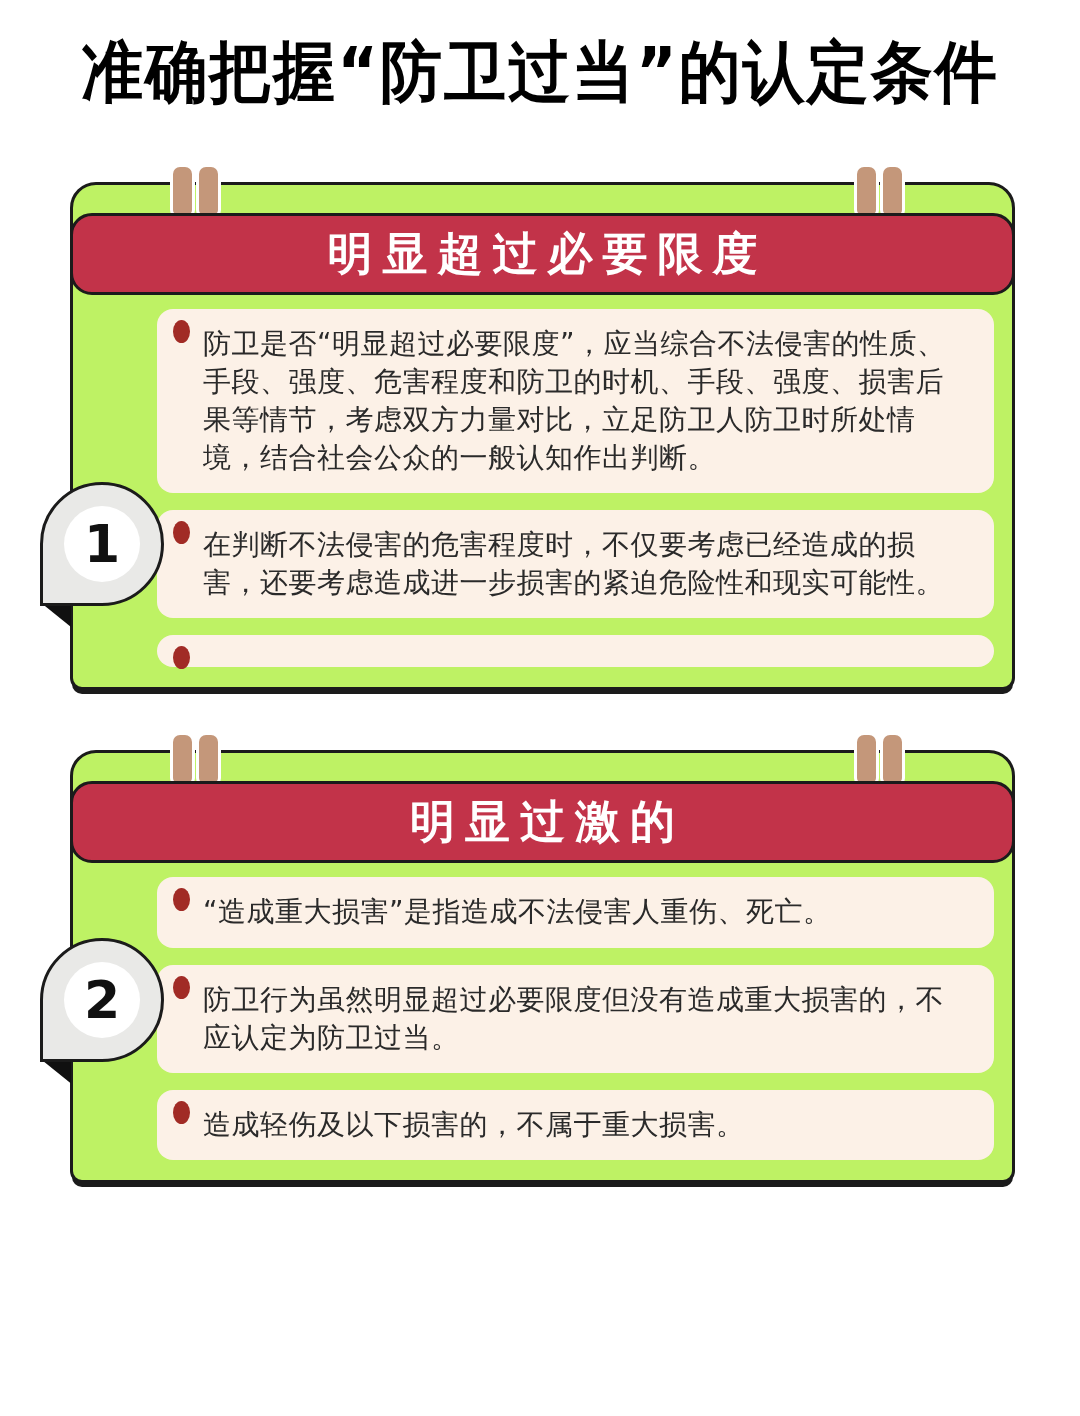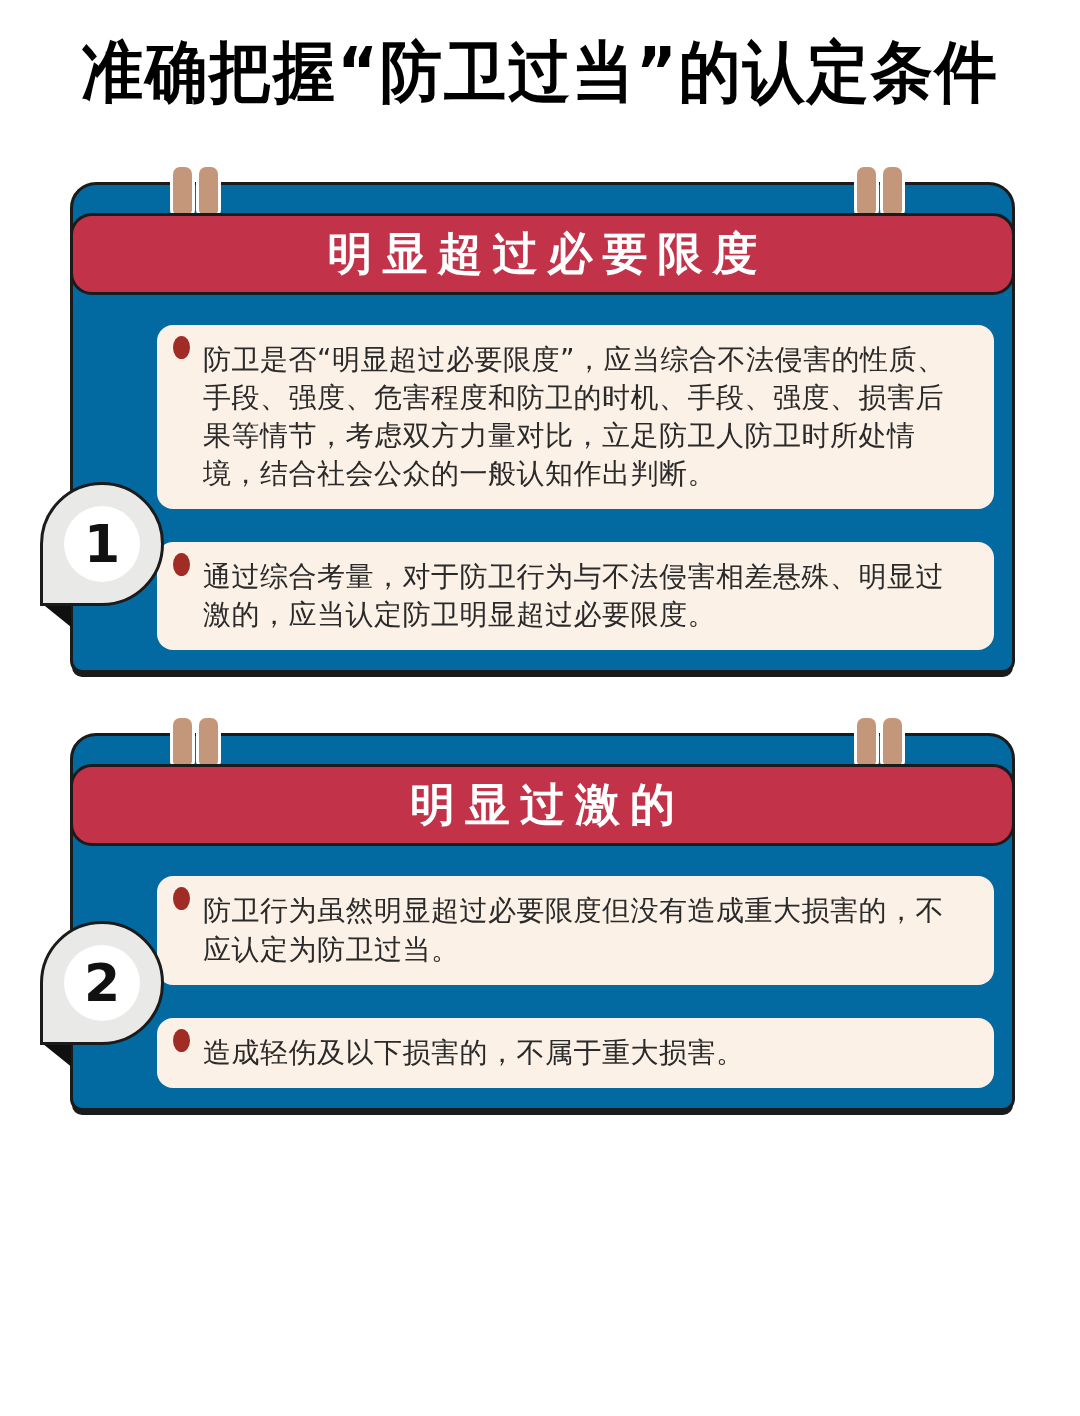--- a/index.html
+++ b/index.html
@@ -24,21 +24,21 @@
     font-weight:900;
     color:#000;
     letter-spacing:2px;
     transform:scaleY(1.08);
     white-space:nowrap;
   }
   .card{
     position:relative;
     margin-left:70px;
     width:945px;
-    background:#0369a1;
+    background:#bef264;
     border:3px solid var(--border-dark);
     border-radius:26px 26px 12px 12px;
     box-shadow:0 6px 0 -2px var(--border-dark);
   }
   .card-1{margin-top:68px;}
   .card-2{margin-top:60px;}
   .tab-group{
     position:absolute;
     top:-18px;
     display:flex;
@@ -83,21 +83,20 @@
   }
   .bullet{
     position:relative;
     background:var(--bullet-bg);
     border-radius:16px;
     padding:16px 26px 16px 46px;
     font-size:28px;
     line-height:1.36;
     color:var(--text-dark);
     letter-spacing:0.5px;
-    margin-top:16px;
   }
   .bullet .dot{
     position:absolute;
     left:16px;
     top:11px;
     width:17px;
     height:23px;
     background:var(--bullet-dot);
     border-radius:50%;
   }
@@ -169,21 +168,24 @@
   <div class="banner">
     <span>明显超过必要限度</span>
   </div>
   <div class="card-body">
     <div class="bullet">
       <span class="dot"></span>
       <p>防卫是否“明显超过必要限度”，应当综合不法侵害的性质、手段、强度、危害程度和防卫的时机、手段、强度、损害后果等情节，考虑双方力量对比，立足防卫人防卫时所处情境，结合社会公众的一般认知作出判断。</p>
     </div>
     <div class="bullet">
       <span class="dot"></span>
-      <p>通过综合考量，对于防卫行为与不法侵害相差悬殊、明显过激的，应当认定防卫明显超过必要限度。</p>
+      <p>在判断不法侵害的危害程度时，不仅要考虑已经造成的损害，还要考虑造成进一步损害的紧迫危险性和现实可能性。</p>
+    </div>
+    <div class="bullet">
+      <span class="dot"></span>
     </div>
   </div>
   <div class="badge">
     <div class="fold"></div>
     <div class="disc"></div>
     <div class="corner"></div>
     <div class="inner">1</div>
   </div>
 </section>
 
@@ -195,20 +197,24 @@
   <div class="tab-group right">
     <span class="tab"></span>
     <span class="tab"></span>
   </div>
   <div class="banner">
     <span>明显过激的</span>
   </div>
   <div class="card-body">
     <div class="bullet">
       <span class="dot"></span>
+      <p>“造成重大损害”是指造成不法侵害人重伤、死亡。</p>
+    </div>
+    <div class="bullet">
+      <span class="dot"></span>
       <p>防卫行为虽然明显超过必要限度但没有造成重大损害的，不应认定为防卫过当。</p>
     </div>
     <div class="bullet">
       <span class="dot"></span>
       <p>造成轻伤及以下损害的，不属于重大损害。</p>
     </div>
   </div>
   <div class="badge">
     <div class="fold"></div>
     <div class="disc"></div>

